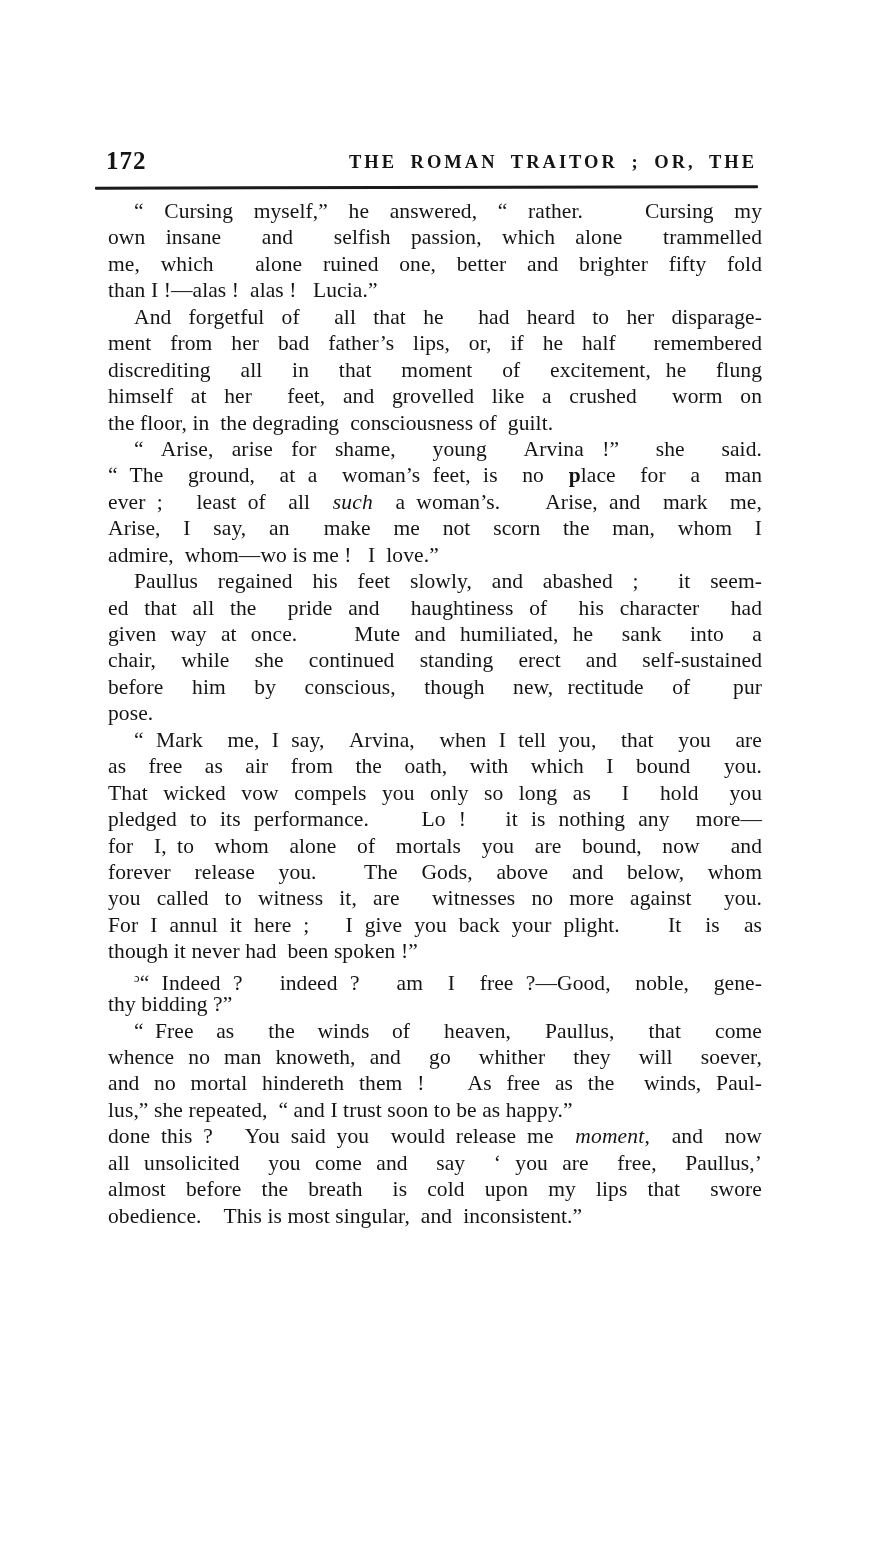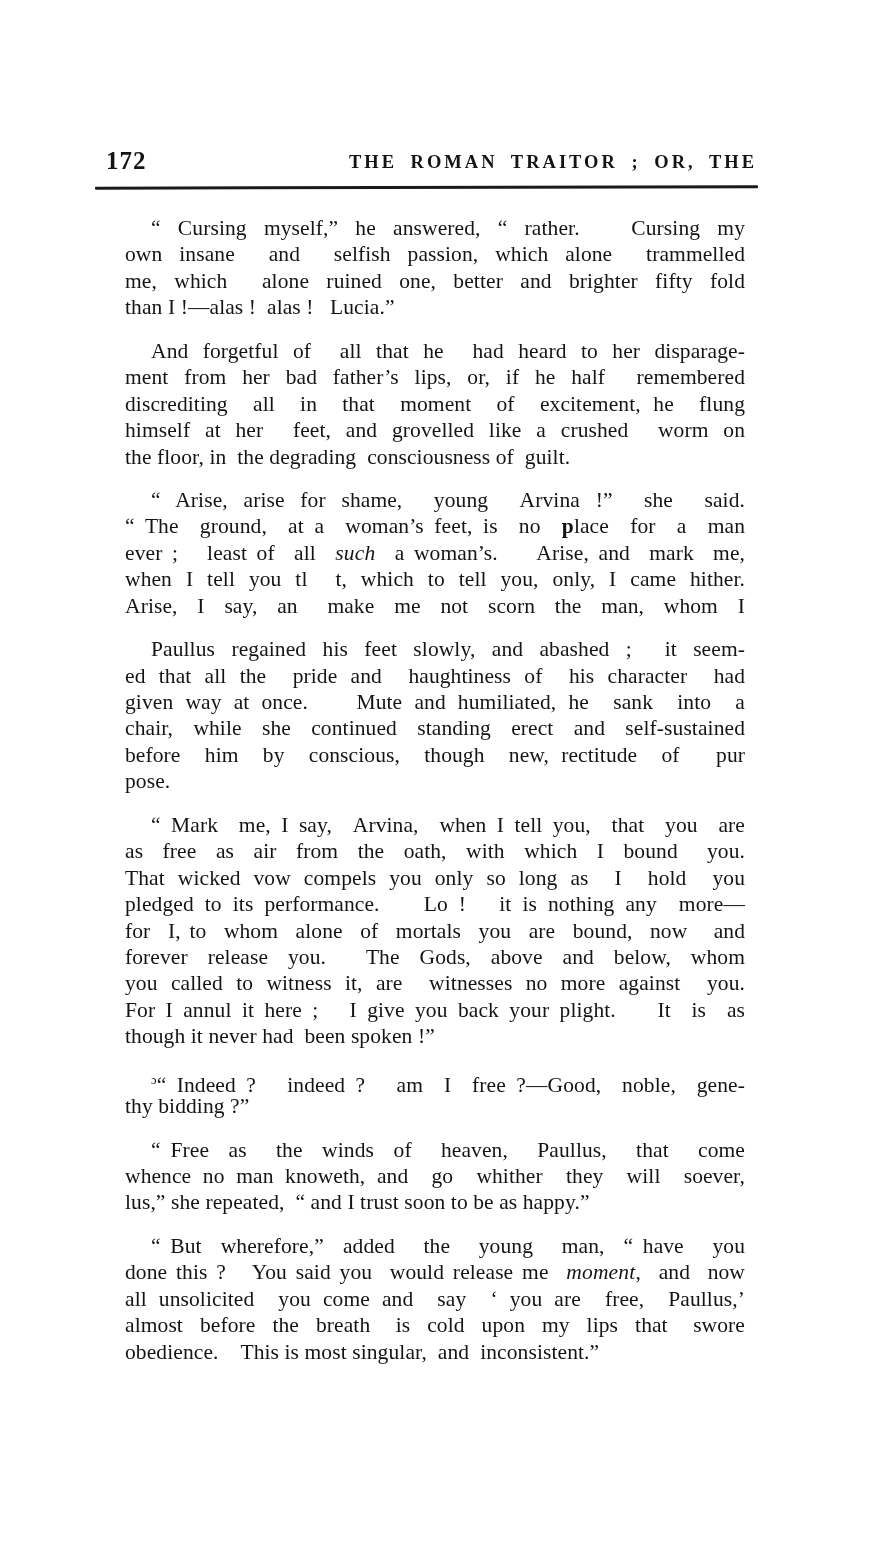--- a/index.html
+++ b/index.html
@@ -26,21 +26,21 @@
   .header-rule{
     position:absolute;left:95px;top:186px;width:663px;height:3px;
     background:#1a1a1a;
     transform:rotate(-0.12deg);
     border-radius:1px;
   }
   .text-block{
     position:absolute;left:108px;top:198px;width:654px;
     font-size:21.5px;line-height:26.45px;
   }
-  .paragraph{margin:17px;}
+  .paragraph{margin:0;}
   .line{
     height:26.45px;
     text-align:justify;
     text-align-last:justify;
     letter-spacing:0.1px;
   }
   .line.first{text-indent:26px;}
   .line.last{text-align-last:left;}
   .line i{letter-spacing:0.2px;font-style:italic;}
   .line b{font-weight:700;}
@@ -64,22 +64,22 @@
         <div class="line first">And forgetful of &nbsp;all that he &nbsp;had heard to her disparage-</div>
         <div class="line">ment from her bad father’s lips, or, if he half &nbsp;remembered</div>
         <div class="line">discrediting &nbsp;all &nbsp;in &nbsp;that &nbsp;moment &nbsp;of &nbsp;excitement, he &nbsp;flung</div>
         <div class="line">himself at her &nbsp;feet, and grovelled like a crushed &nbsp;worm on</div>
         <div class="line last">the floor, in &nbsp;the degrading &nbsp;consciousness of &nbsp;guilt.</div>
       </div>
       <div class="paragraph">
         <div class="line first">“ Arise, arise for shame, &nbsp;young &nbsp;Arvina !” &nbsp;she &nbsp;said.</div>
         <div class="line">“ The &nbsp;ground, &nbsp;at a &nbsp;woman’s feet, is &nbsp;no &nbsp;<b>p</b>lace &nbsp;for &nbsp;a &nbsp;man</div>
         <div class="line">ever ; &nbsp; least of &nbsp;all &nbsp;<i>such</i> &nbsp;a woman’s. &nbsp; &nbsp;Arise, and &nbsp;mark &nbsp;me,</div>
-        <div class="line">when I tell you tl &nbsp;t, which to tell you, only, I came hither.</div>
         <div class="line">Arise, &nbsp;I &nbsp;say, &nbsp;an &nbsp; make &nbsp;me &nbsp;not &nbsp;scorn &nbsp;the &nbsp;man, &nbsp;whom &nbsp;I</div>
+        <div class="line last">admire, &nbsp;whom—wo is me ! &nbsp; I &nbsp;love.”</div>
       </div>
       <div class="paragraph">
         <div class="line first">Paullus regained his feet slowly, and abashed ; &nbsp;it seem-</div>
         <div class="line">ed that all the &nbsp;pride and &nbsp;haughtiness of &nbsp;his character &nbsp;had</div>
         <div class="line">given way at once. &nbsp; &nbsp;Mute and humiliated, he &nbsp;sank &nbsp;into &nbsp;a</div>
         <div class="line">chair, while she continued standing erect and self-sustained</div>
         <div class="line">before &nbsp;him &nbsp;by &nbsp;conscious, &nbsp;though &nbsp;new, rectitude &nbsp;of &nbsp; pur</div>
         <div class="line last">pose.</div>
       </div>
       <div class="paragraph">
@@ -93,23 +93,23 @@
         <div class="line">For I annul it here ; &nbsp; I give you back your plight. &nbsp; &nbsp;It &nbsp;is &nbsp;as</div>
         <div class="line last">though it never had &nbsp;been spoken !”</div>
       </div>
       <div class="paragraph">
         <div class="line first"><span class="sup">ɔ</span>“ Indeed ? &nbsp; indeed ? &nbsp; am &nbsp;I &nbsp;free ?—Good, &nbsp;noble, &nbsp;gene-</div>
         <div class="line last">thy bidding ?”</div>
       </div>
       <div class="paragraph">
         <div class="line first">“ Free &nbsp;as &nbsp; the &nbsp;winds &nbsp;of &nbsp; heaven, &nbsp; Paullus, &nbsp; that &nbsp; come</div>
         <div class="line">whence no man knoweth, and &nbsp;go &nbsp;whither &nbsp;they &nbsp;will &nbsp;soever,</div>
+        <div class="line">and no mortal hindereth them ! &nbsp; As free as the &nbsp;winds, Paul-</div>
         <div class="line last">lus,” she repeated, &nbsp;“ and I trust soon to be as happy.”</div>
       </div>
       <div class="paragraph">
-        <div class="line first">“ But &nbsp;wherefore,” &nbsp;added &nbsp; the &nbsp; young &nbsp; man, &nbsp;“ have &nbsp; you</div>
         <div class="line">done this ? &nbsp; You said you &nbsp;would release me &nbsp;<i>moment</i>, &nbsp;and &nbsp;now</div>
         <div class="line">all unsolicited &nbsp;you come and &nbsp;say &nbsp;‘ you are &nbsp;free, &nbsp;Paullus,’</div>
         <div class="line">almost &nbsp;before &nbsp;the &nbsp;breath &nbsp; is &nbsp;cold &nbsp;upon &nbsp;my &nbsp;lips &nbsp;that &nbsp; swore</div>
         <div class="line last">obedience. &nbsp; &nbsp;This is most singular, &nbsp;and &nbsp;inconsistent.”</div>
       </div>
     </div>
 </div>
 
 </body></html>

